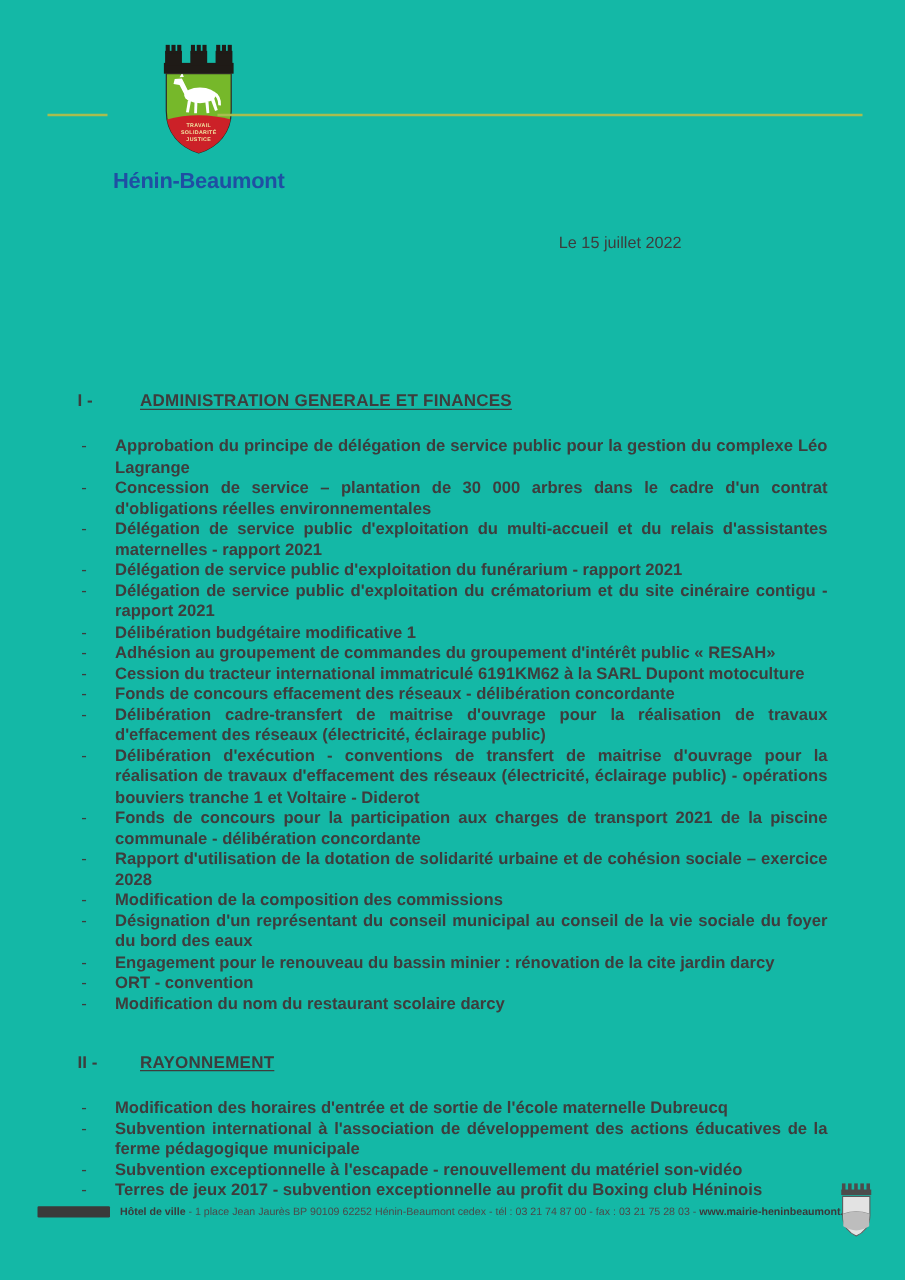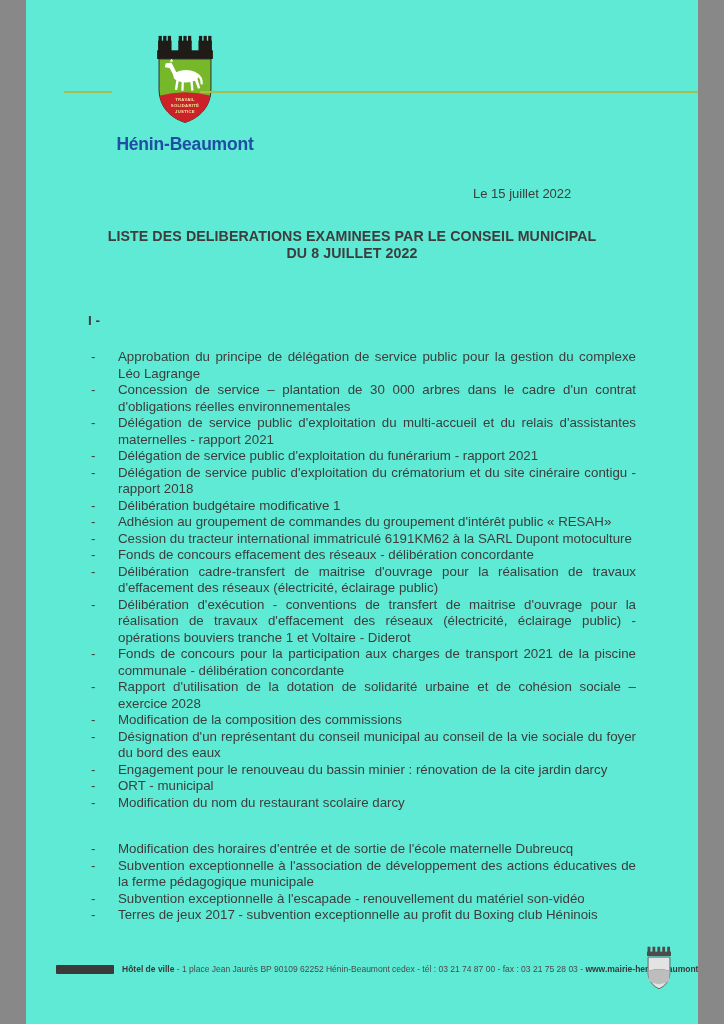--- a/index.html
+++ b/index.html
@@ -1,23 +1,23 @@
 <!DOCTYPE html>
 <html><head>
 <meta charset="utf-8">
 <style>
   * { margin: 0; padding: 0; box-sizing: border-box; }
   html, body { background: #888; }
   body { font-family: "Liberation Sans", sans-serif; }
   .page {
     position: relative;
-    width: 672px;
+    width: 724px;
     height: 1024px;
     margin: 0 auto;
-    background: #5eead4;
+    background: #14b8a6;
     overflow: hidden;
     color: var(--text, #3d3d3d);
   }
 
   
   .logo-block { position: absolute; left: 84px; top: 33px; width: 150px; text-align: center; }
   .coat-svg { display: block; margin: 0 auto; width: 82px; height: 100px; }
   .city-name {
     margin-top: 1px;
     font-size: 17.5px;
@@ -40,21 +40,21 @@
 
   
   .content { position: absolute; top: 312px; left: 62px; right: 62px; }
   .section + .section { margin-top: 30px; }
   .sec-head { display: flex; font-weight: bold; font-size: 13.6px; line-height: 17px; }
   .sec-numeral { width: 50px; flex: 0 0 50px; }
   .sec-title { text-decoration: underline; text-underline-offset: 2px; letter-spacing: 0.2px; }
   .items { margin-top: 20px; }
   .item { display: flex; font-size: 13.3px; line-height: 16.5px; }
   .item-dash { flex: 0 0 30px; padding-left: 3px; }
-  .item-text { flex: 1; text-align: justify; }
+  .item-text { flex: 1; text-align: justify; font-weight: bold; }
 
   
   .footer-bar {
     position: absolute; left: 30px; top: 965px; width: 58px; height: 9px;
     background: #3a3a3a; border-radius: 1px;
   }
   .footer-line {
     position: absolute; left: 96px; top: 963px; width: 560px;
     font-size: 8.5px; line-height: 12px; color: var(--footer_text, #4a4a4a);
     white-space: nowrap;
@@ -121,50 +121,47 @@
       </g>
     </svg>
     <div class="city-name">Hénin-Beaumont</div>
   </div>
 
   <div class="divider left"></div>
   <div class="divider right"></div>
 
   <div class="doc-date">Le 15 juillet 2022</div>
 
-  <div class="doc-title">
-    <div>LISTE DES DELIBERATIONS EXAMINEES PAR LE CONSEIL MUNICIPAL</div>
-    <div>DU 8 JUILLET 2022</div>
-  </div>
 
   <div class="content">
       <div class="section">
         <div class="sec-head">
           <span class="sec-numeral">I -</span>
+          <span class="sec-title">ADMINISTRATION GENERALE ET FINANCES</span>
         </div>
         <div class="items">
           <div class="item">
             <span class="item-dash">-</span>
             <div class="item-text">Approbation du principe de délégation de service public pour la gestion du complexe Léo Lagrange</div>
           </div>
           <div class="item">
             <span class="item-dash">-</span>
             <div class="item-text">Concession de service – plantation de 30 000 arbres dans le cadre d'un contrat d'obligations réelles environnementales</div>
           </div>
           <div class="item">
             <span class="item-dash">-</span>
             <div class="item-text">Délégation de service public d'exploitation du multi-accueil et du relais d'assistantes maternelles - rapport 2021</div>
           </div>
           <div class="item">
             <span class="item-dash">-</span>
             <div class="item-text">Délégation de service public d'exploitation du funérarium - rapport 2021</div>
           </div>
           <div class="item">
             <span class="item-dash">-</span>
-            <div class="item-text">Délégation de service public d'exploitation du crématorium et du site cinéraire contigu - rapport 2018</div>
+            <div class="item-text">Délégation de service public d'exploitation du crématorium et du site cinéraire contigu - rapport 2021</div>
           </div>
           <div class="item">
             <span class="item-dash">-</span>
             <div class="item-text">Délibération budgétaire modificative 1</div>
           </div>
           <div class="item">
             <span class="item-dash">-</span>
             <div class="item-text">Adhésion au groupement de commandes du groupement d'intérêt public « RESAH»</div>
           </div>
           <div class="item">
@@ -198,37 +195,41 @@
           <div class="item">
             <span class="item-dash">-</span>
             <div class="item-text">Désignation  d'un représentant du conseil municipal au conseil de la vie sociale du foyer du bord des eaux</div>
           </div>
           <div class="item">
             <span class="item-dash">-</span>
             <div class="item-text">Engagement pour le renouveau du bassin minier : rénovation de la cite jardin darcy</div>
           </div>
           <div class="item">
             <span class="item-dash">-</span>
-            <div class="item-text">ORT - municipal</div>
+            <div class="item-text">ORT - convention</div>
           </div>
           <div class="item">
             <span class="item-dash">-</span>
             <div class="item-text">Modification du nom du restaurant scolaire darcy</div>
           </div>
         </div>
       </div>
       <div class="section">
+        <div class="sec-head">
+          <span class="sec-numeral">II -</span>
+          <span class="sec-title">RAYONNEMENT</span>
+        </div>
         <div class="items">
           <div class="item">
             <span class="item-dash">-</span>
             <div class="item-text">Modification des horaires d'entrée et de sortie de l'école maternelle Dubreucq</div>
           </div>
           <div class="item">
             <span class="item-dash">-</span>
-            <div class="item-text">Subvention exceptionnelle à l'association de développement des actions éducatives de la ferme pédagogique municipale</div>
+            <div class="item-text">Subvention international à l'association de développement des actions éducatives de la ferme pédagogique municipale</div>
           </div>
           <div class="item">
             <span class="item-dash">-</span>
             <div class="item-text">Subvention exceptionnelle à l'escapade - renouvellement du matériel son-vidéo</div>
           </div>
           <div class="item">
             <span class="item-dash">-</span>
             <div class="item-text">Terres de jeux 2017 - subvention exceptionnelle au profit du  Boxing club Héninois</div>
           </div>
         </div>

